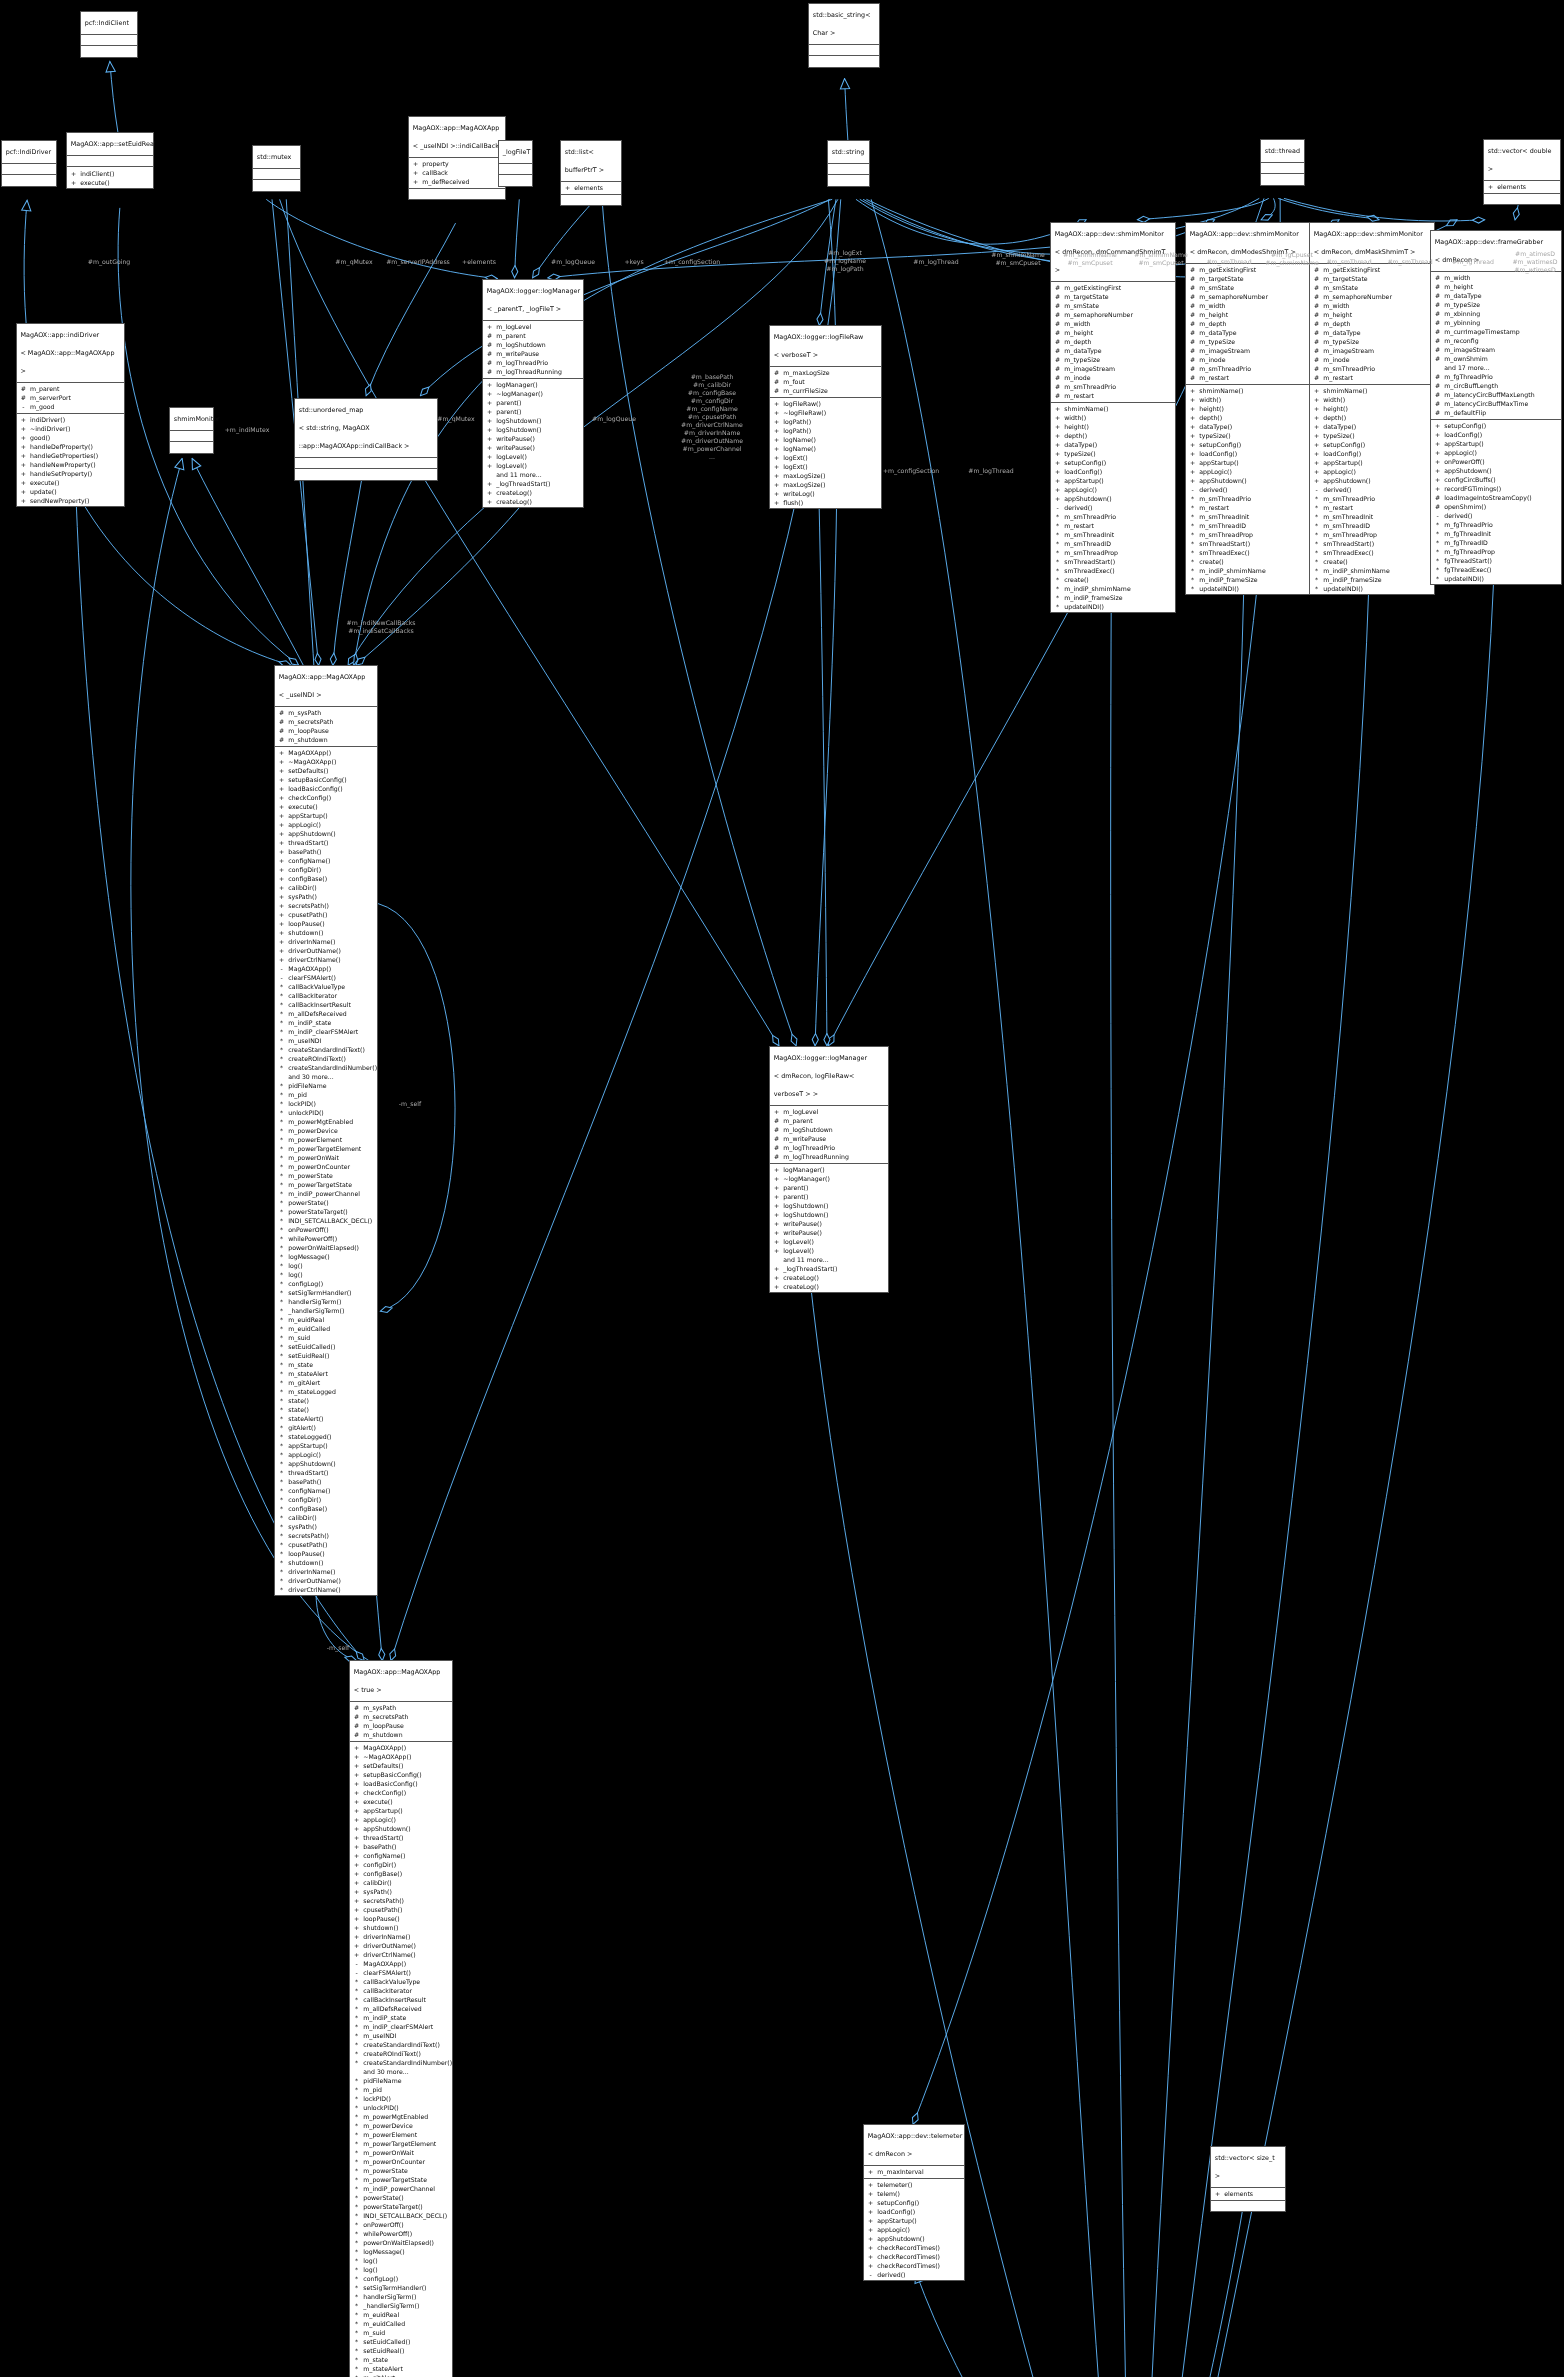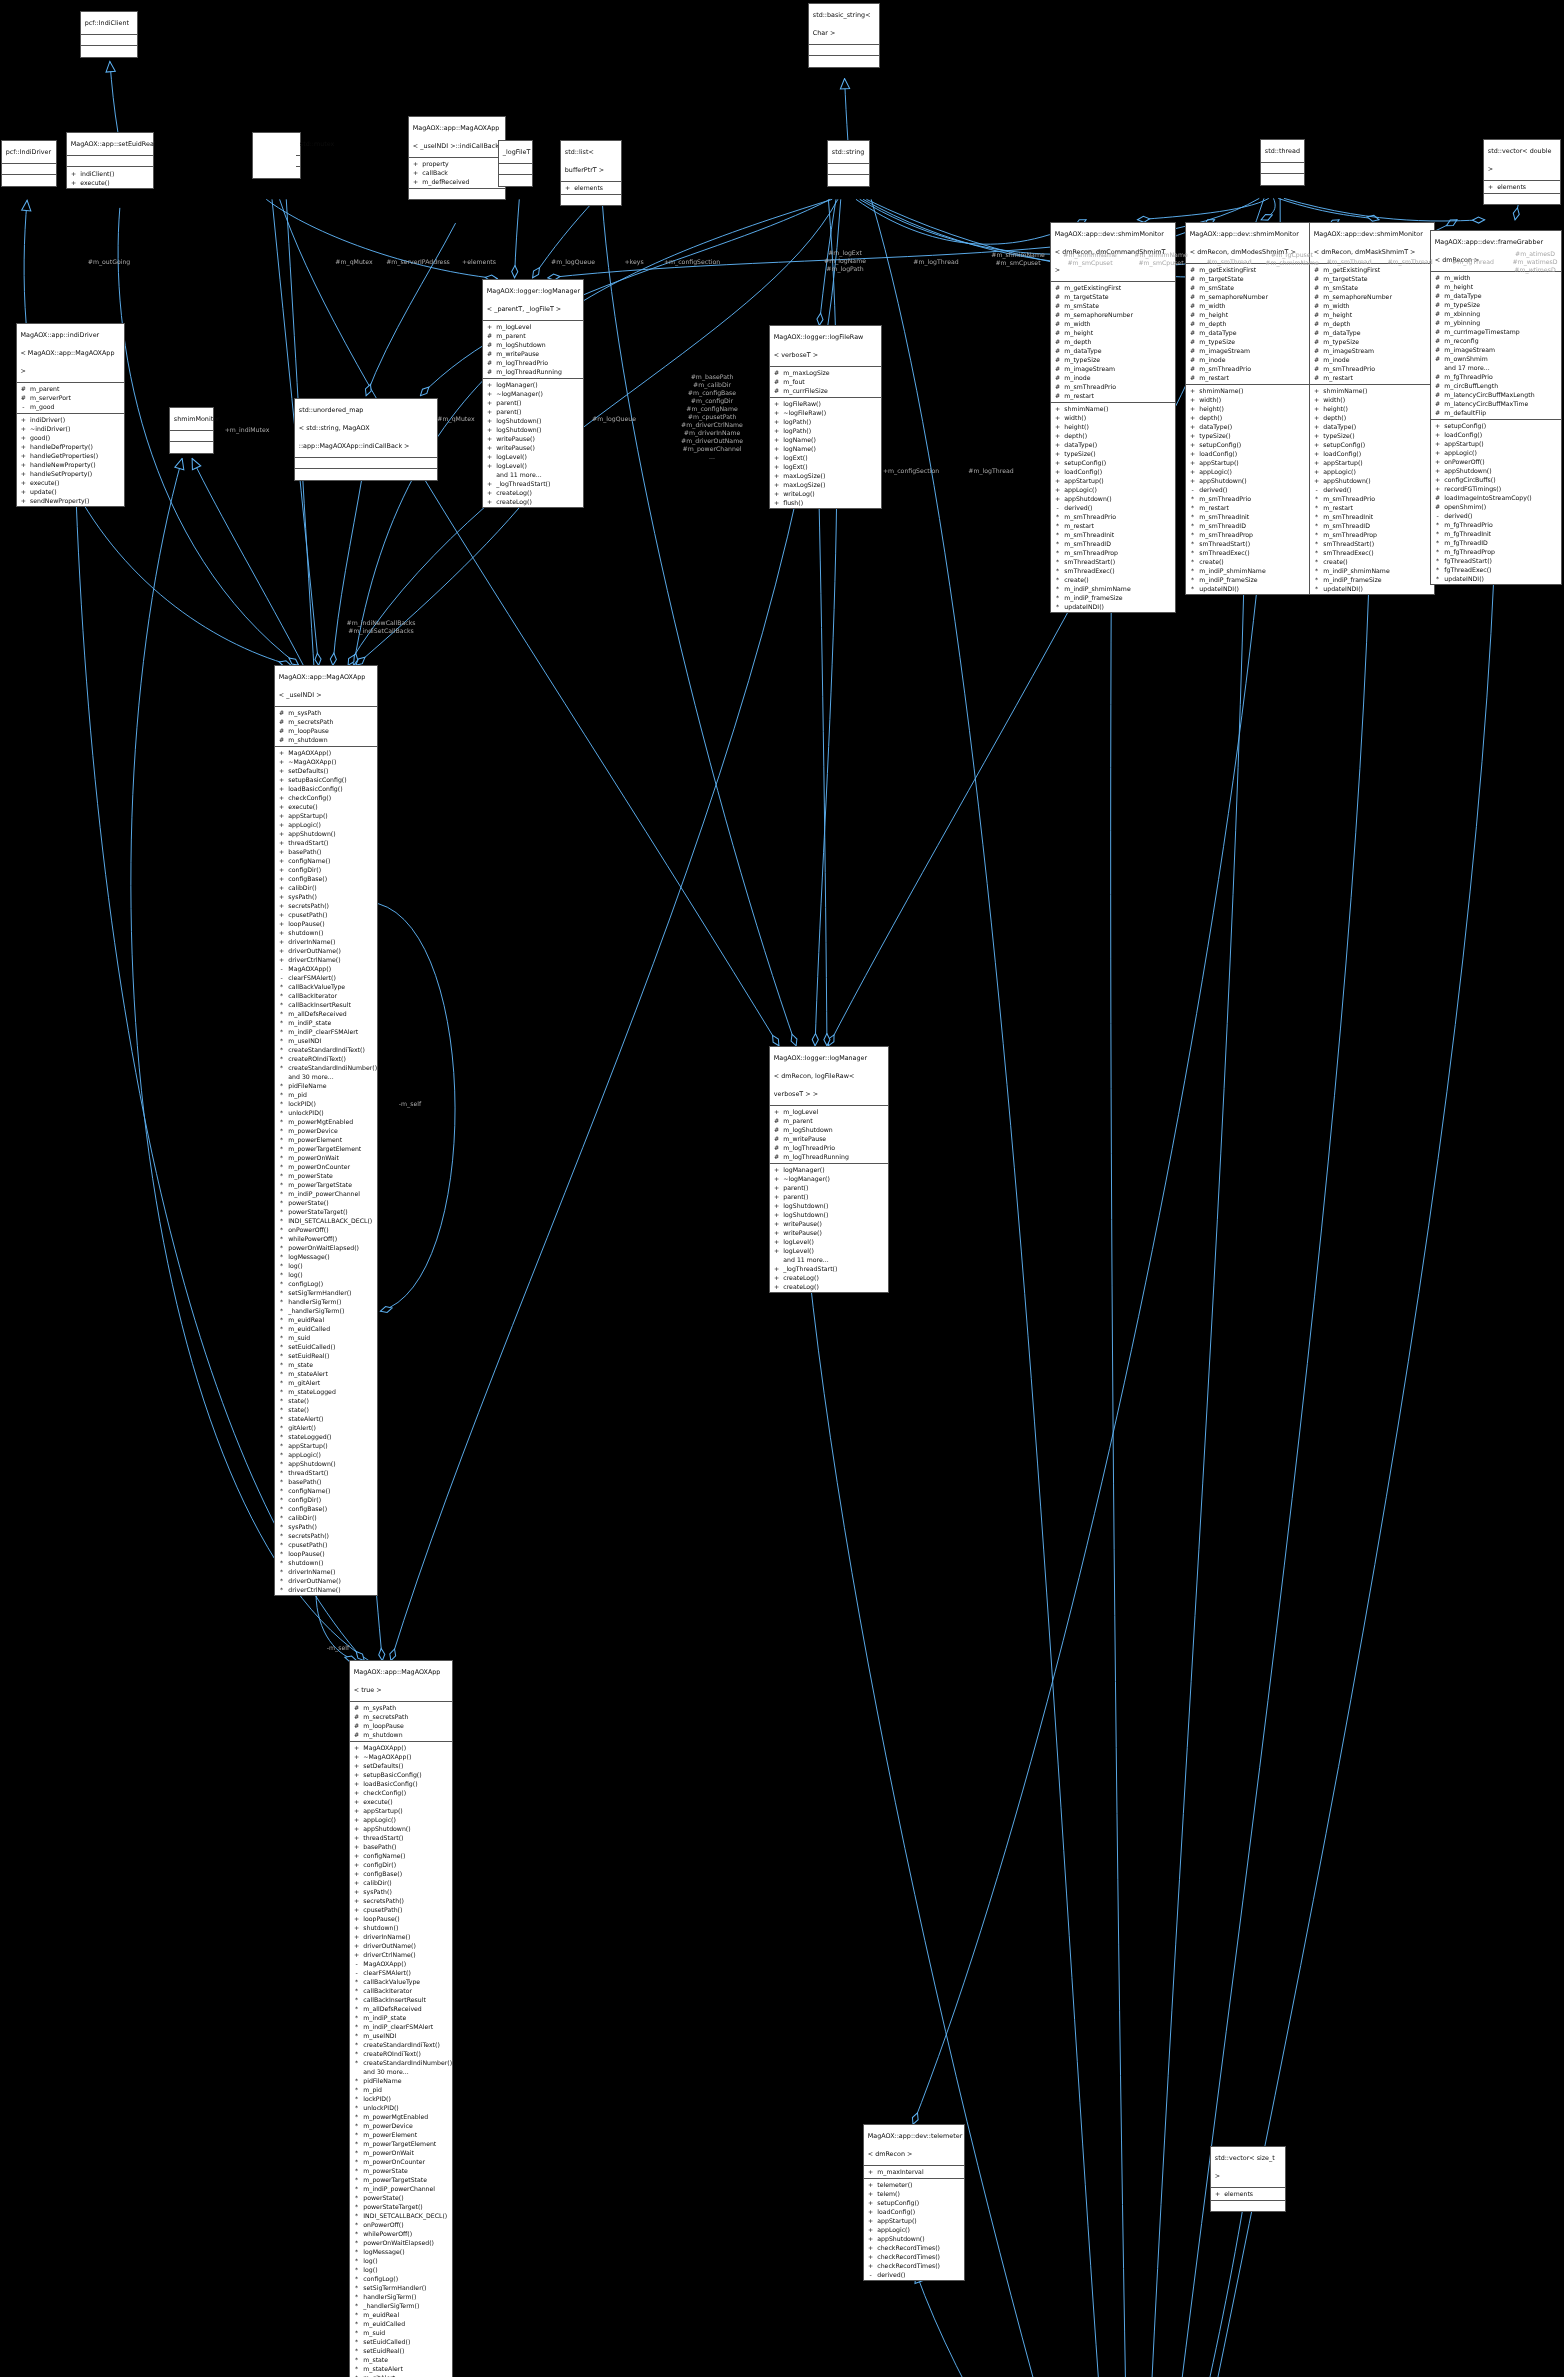--- a/index.html
+++ b/index.html
@@ -101,21 +101,21 @@
         <div class="row">
           <span class="mk">+</span>
           <span class="nm">indiClient()</span>
         </div>
         <div class="row">
           <span class="mk">+</span>
           <span class="nm">execute()</span>
         </div>
       </div>
     </div>
-    <div class="cls" style="left: 252px; top: 132px; width: 49px; padding-left: 43px;">
+    <div class="cls" style="left: 252px; top: 145px; width: 49px;">
       <div class="ttl">std::mutex</div>
       <div class="sec"></div>
       <div class="sec"></div>
     </div>
     <div class="cls" style="left: 408px; top: 116px; width: 98px;">
       <div class="ttl">MagAOX::app::MagAOXApp
 &lt; _useINDI &gt;::indiCallBack</div>
       <div class="sec">
         <div class="row">
           <span class="mk">+</span>

